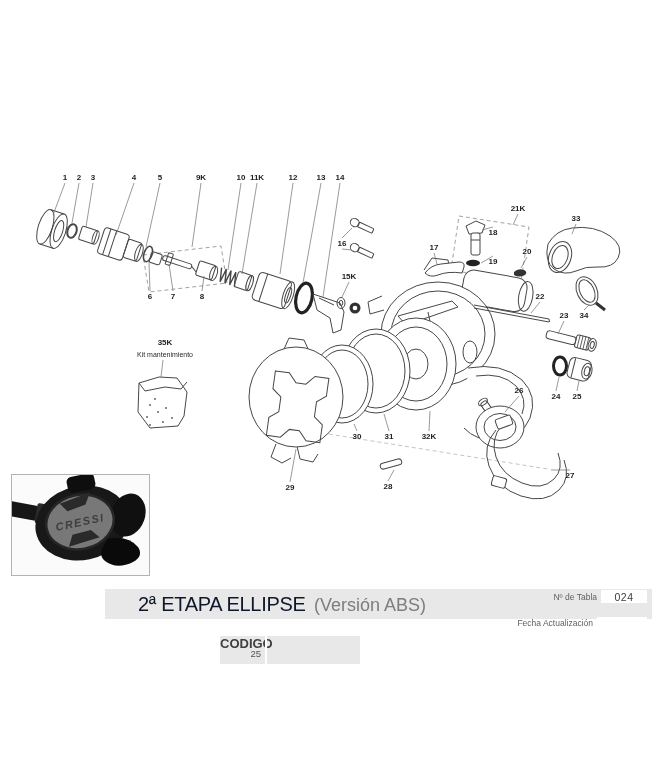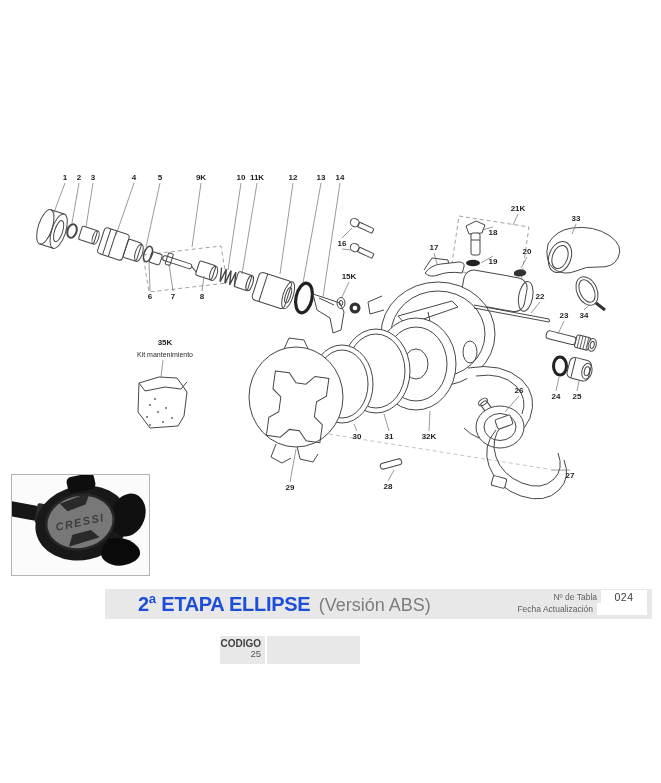--- a/index.html
+++ b/index.html
@@ -13,37 +13,37 @@
   .dashedbox{stroke:#8a8a8a;fill:none;stroke-width:0.8;stroke-dasharray:4 3;}
 
   
   .inset{position:absolute;left:11px;top:474px;width:137px;height:100px;
          border:1px solid #b3b3b3;background:#fbfbfb;}
 
   
   .title-bar{position:absolute;left:105px;top:589px;width:547px;height:30px;
              background:#e8e8e8;display:flex;align-items:center;}
   .title-wrap{padding-left:33px;white-space:nowrap;}
-  .t-main{font-size:20px;font-weight:700;color:#1d4ed8;letter-spacing:-0.3px;}
+  .t-main{font-size:20px;font-weight:400;color:#0f172a;letter-spacing:-0.3px;}
   .t-sub{font-size:18px;font-weight:400;color:#7d7d7d;margin-left:4px;margin-top:12px;}
-  .meta{position:absolute;right:5px;top:1px;display:flex;flex-direction:column;gap:0;}
+  .meta{position:absolute;right:5px;top:1px;display:flex;flex-direction:column;gap:14px;}
   .meta-row{display:flex;align-items:center;justify-content:flex-end;}
   .meta-label{font-size:8.5px;color:#5f5f5f;margin-right:4px;}
   .meta-box{background:#fff;height:13px;display:flex;align-items:center;justify-content:center;
             font-size:10.5px;color:#3c3c3c;letter-spacing:0.5px;}
   .box-tabla{width:46px;}
   .box-fecha{width:50px;height:12px;}
 
   
   .code-box{position:absolute;left:220px;top:636px;width:140px;height:28px;
             background:#e8e8e8;display:flex;align-items:stretch;}
   .code-col{width:41px;text-align:right;padding:3px 4px 0 0;}
   .code-divider{width:2px;background:#ffffff;}
   .ref-col{flex:1;text-align:left;padding:3px 0 0 6px;}
-  .code-head{font-size:10px;font-weight:700;color:#3f3f3f;line-height:9px;text-align:right;}
+  .code-head{font-size:13px;font-weight:700;color:#3f3f3f;line-height:9px;text-align:right;}
   .code-val{font-size:9.5px;font-weight:400;color:#555;line-height:11px;}
 </style>
 </head>
 <body>
 
 <div class="page">
 
   
   <svg width="661" height="585" viewBox="0 0 661 585">
 

